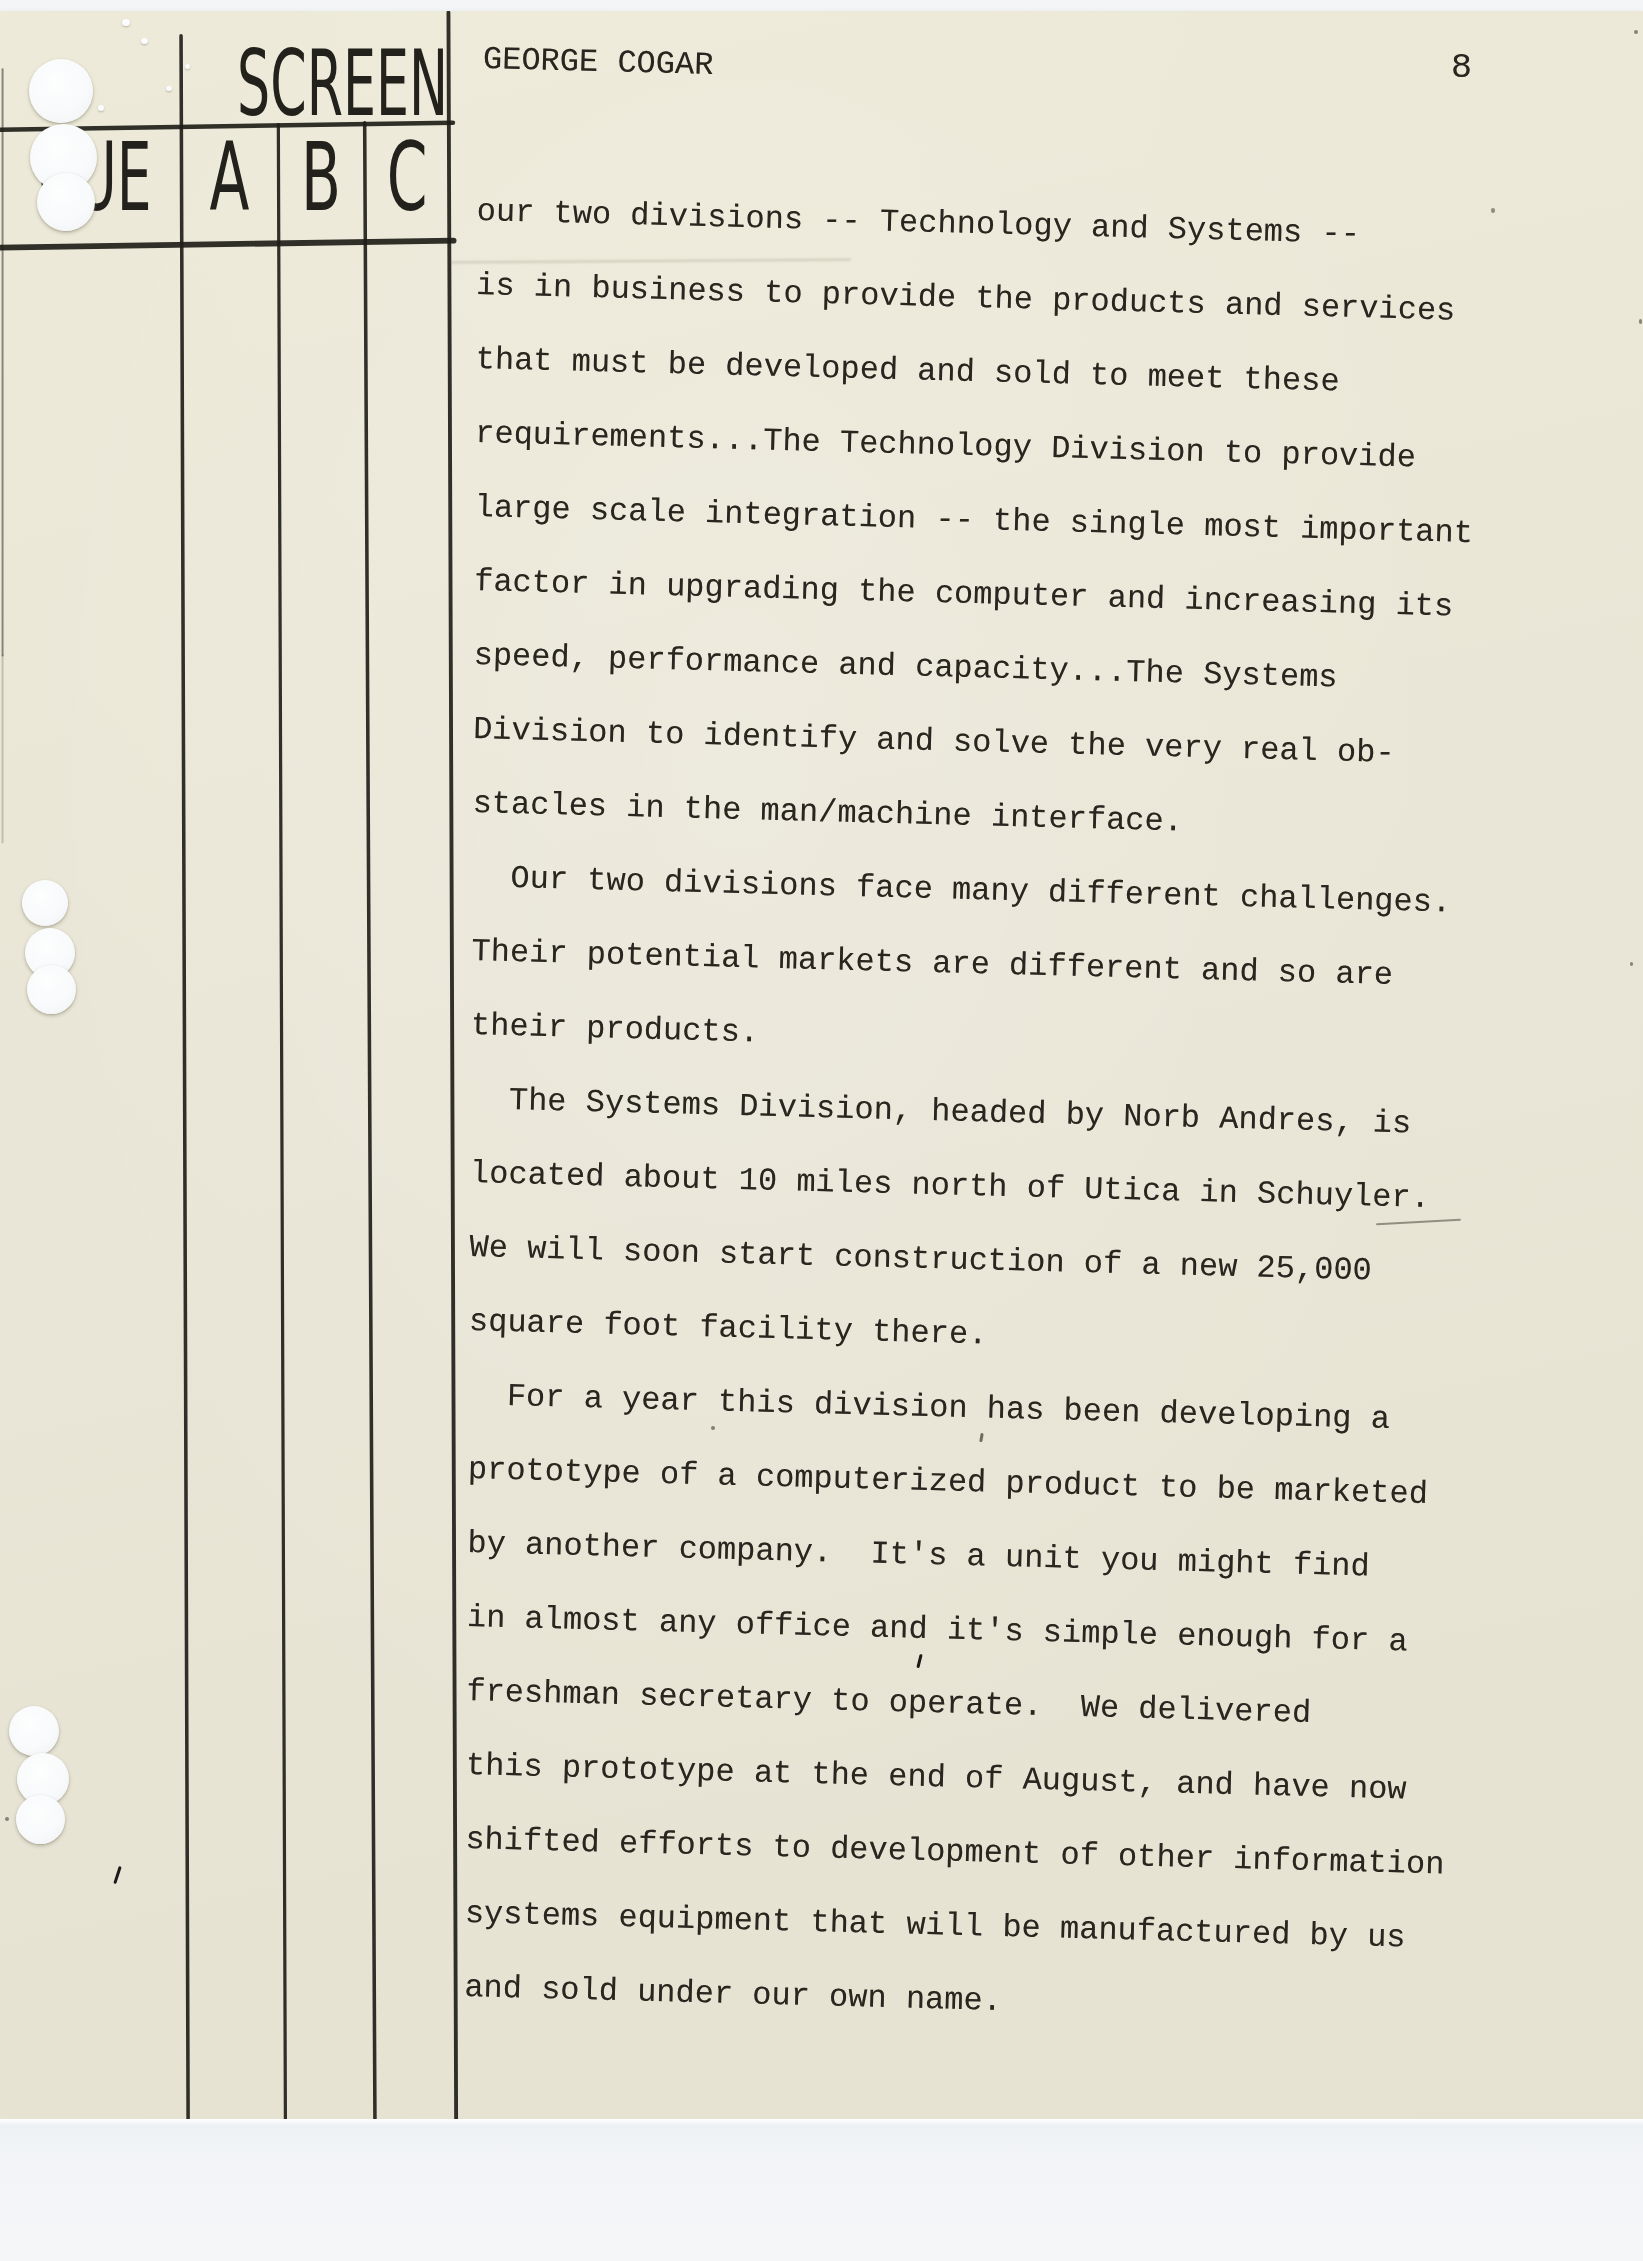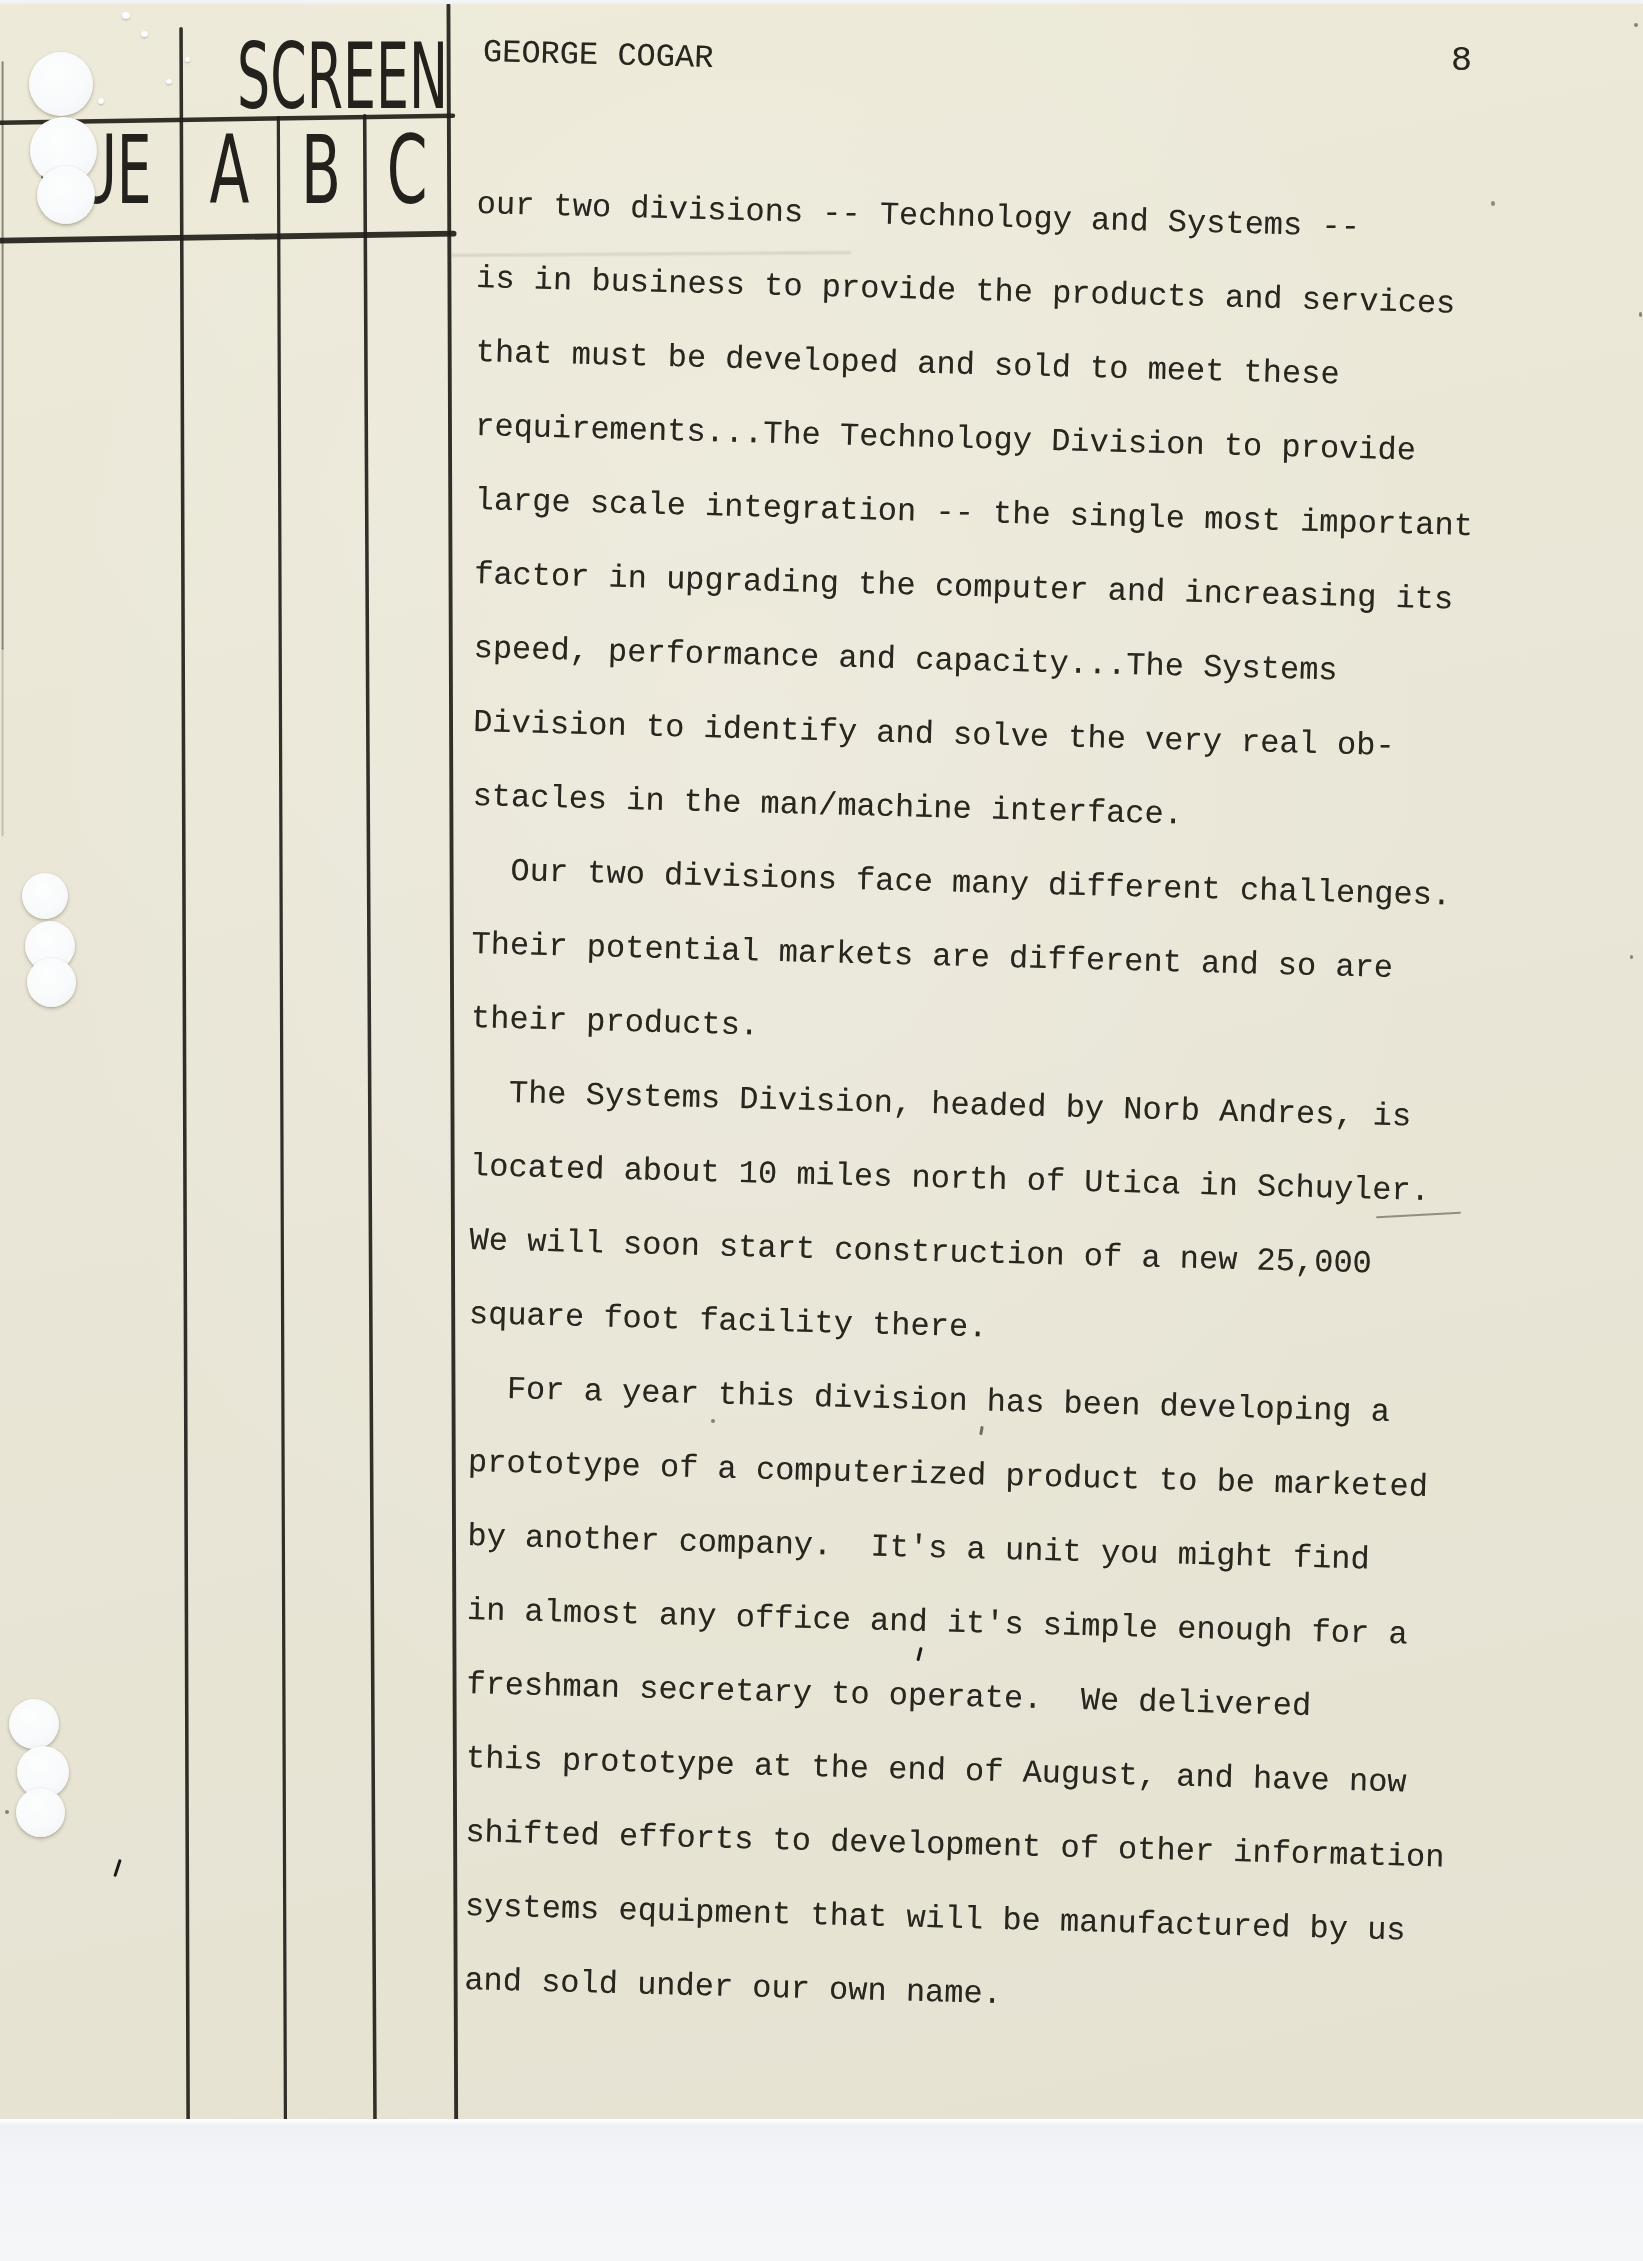--- a/index.html
+++ b/index.html
@@ -4,21 +4,21 @@
 <style>
   html,body{margin:0;padding:0;}
   body{
     width:1643px;height:2261px;position:relative;overflow:hidden;
     background:#f3f5f7;
     font-family:"Liberation Sans", sans-serif;
   }
   .scan{position:absolute;inset:0;}
   
   .paper{
-    position:absolute;left:0;top:4px;width:1643px;height:2119px;
+    position:absolute;left:0;top:11px;width:1643px;height:2119px;
     background:
       radial-gradient(ellipse at 45% 35%, rgba(255,255,255,.16), rgba(255,255,255,0) 60%),
       linear-gradient(168deg,#edead9 0%, #e9e6d7 45%, #e5e2d2 100%);
     box-shadow:0 2.6px 5.8px rgba(90,95,105,.25);
   }
   .scanner-strip{
     position:absolute;left:0;top:2119px;width:1643px;height:142px;
     background:linear-gradient(#ffffff 0px,#eef1f4 6.4px,#f2f4f7 39px,#f4f6f8 100%);
   }
   

